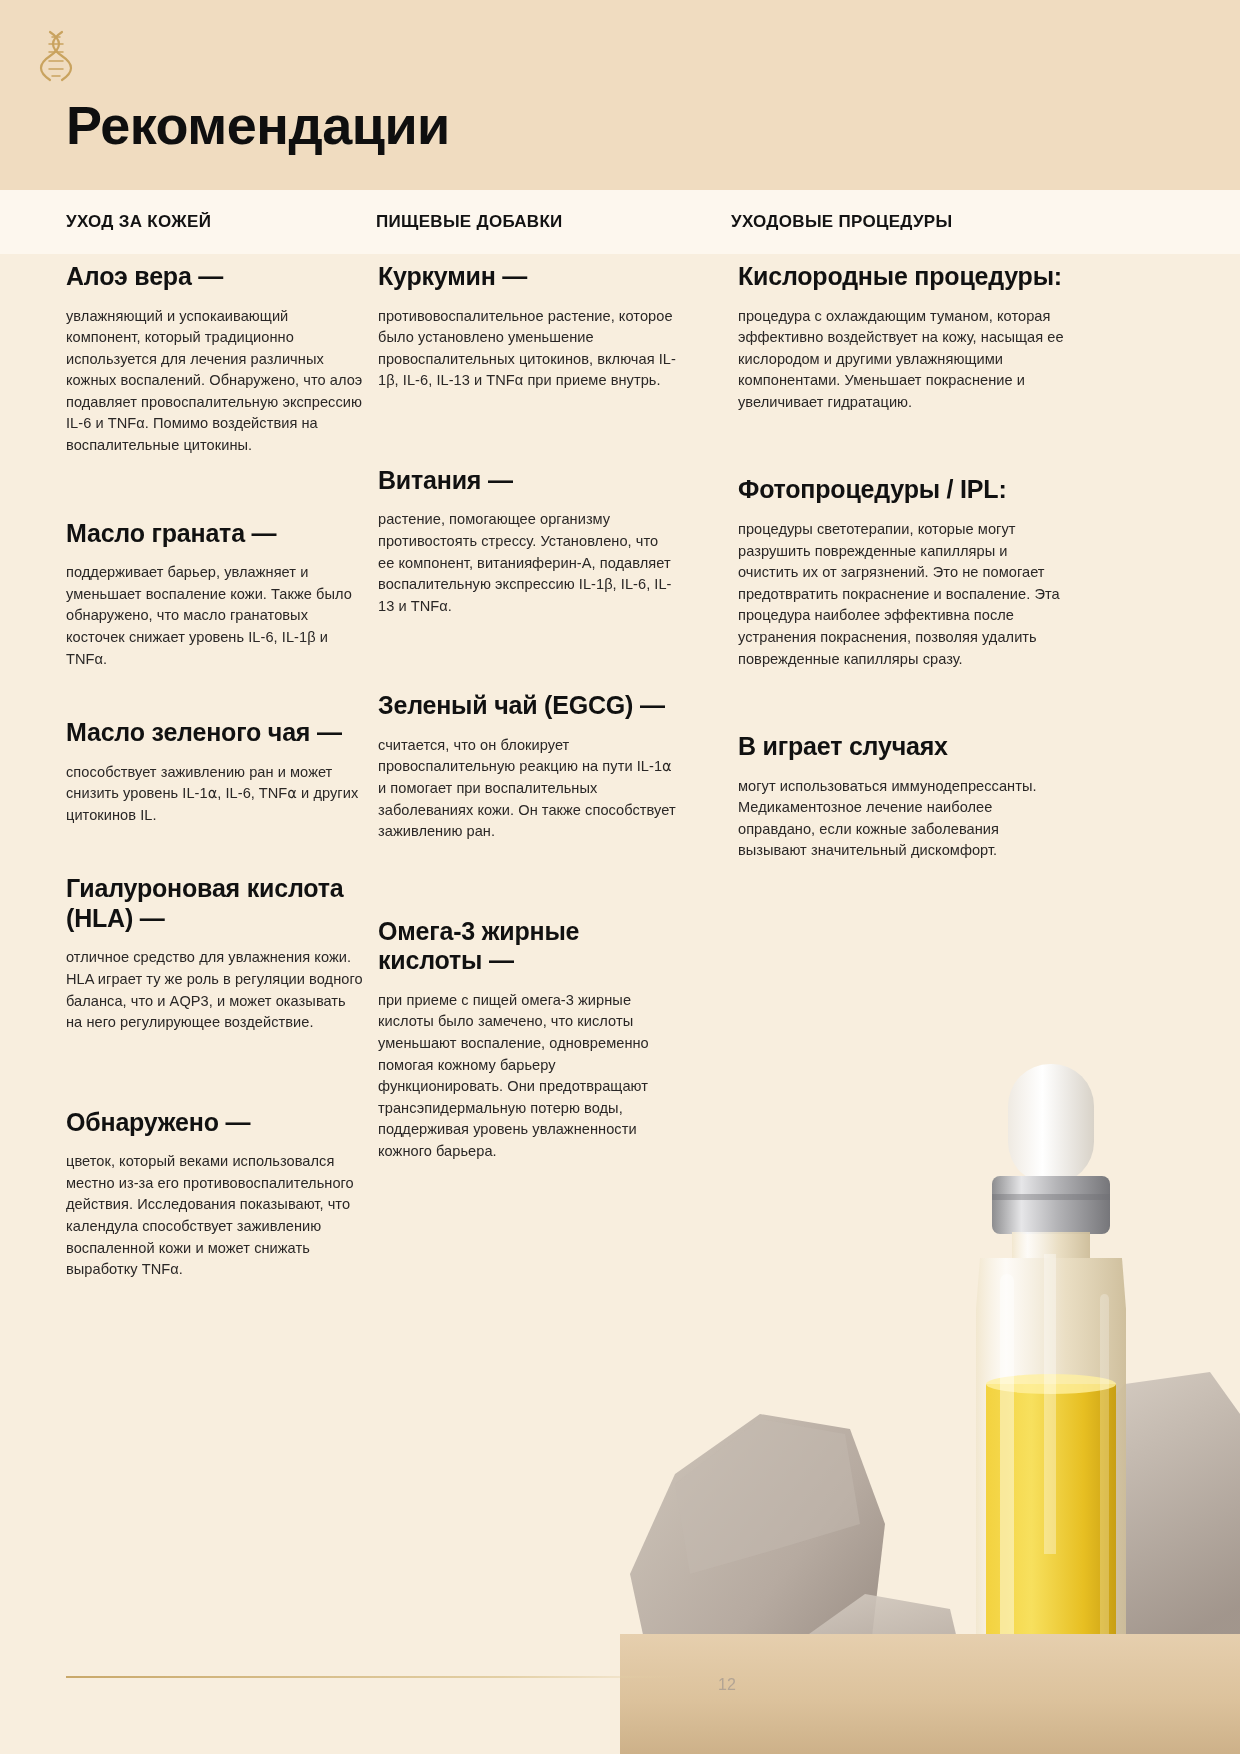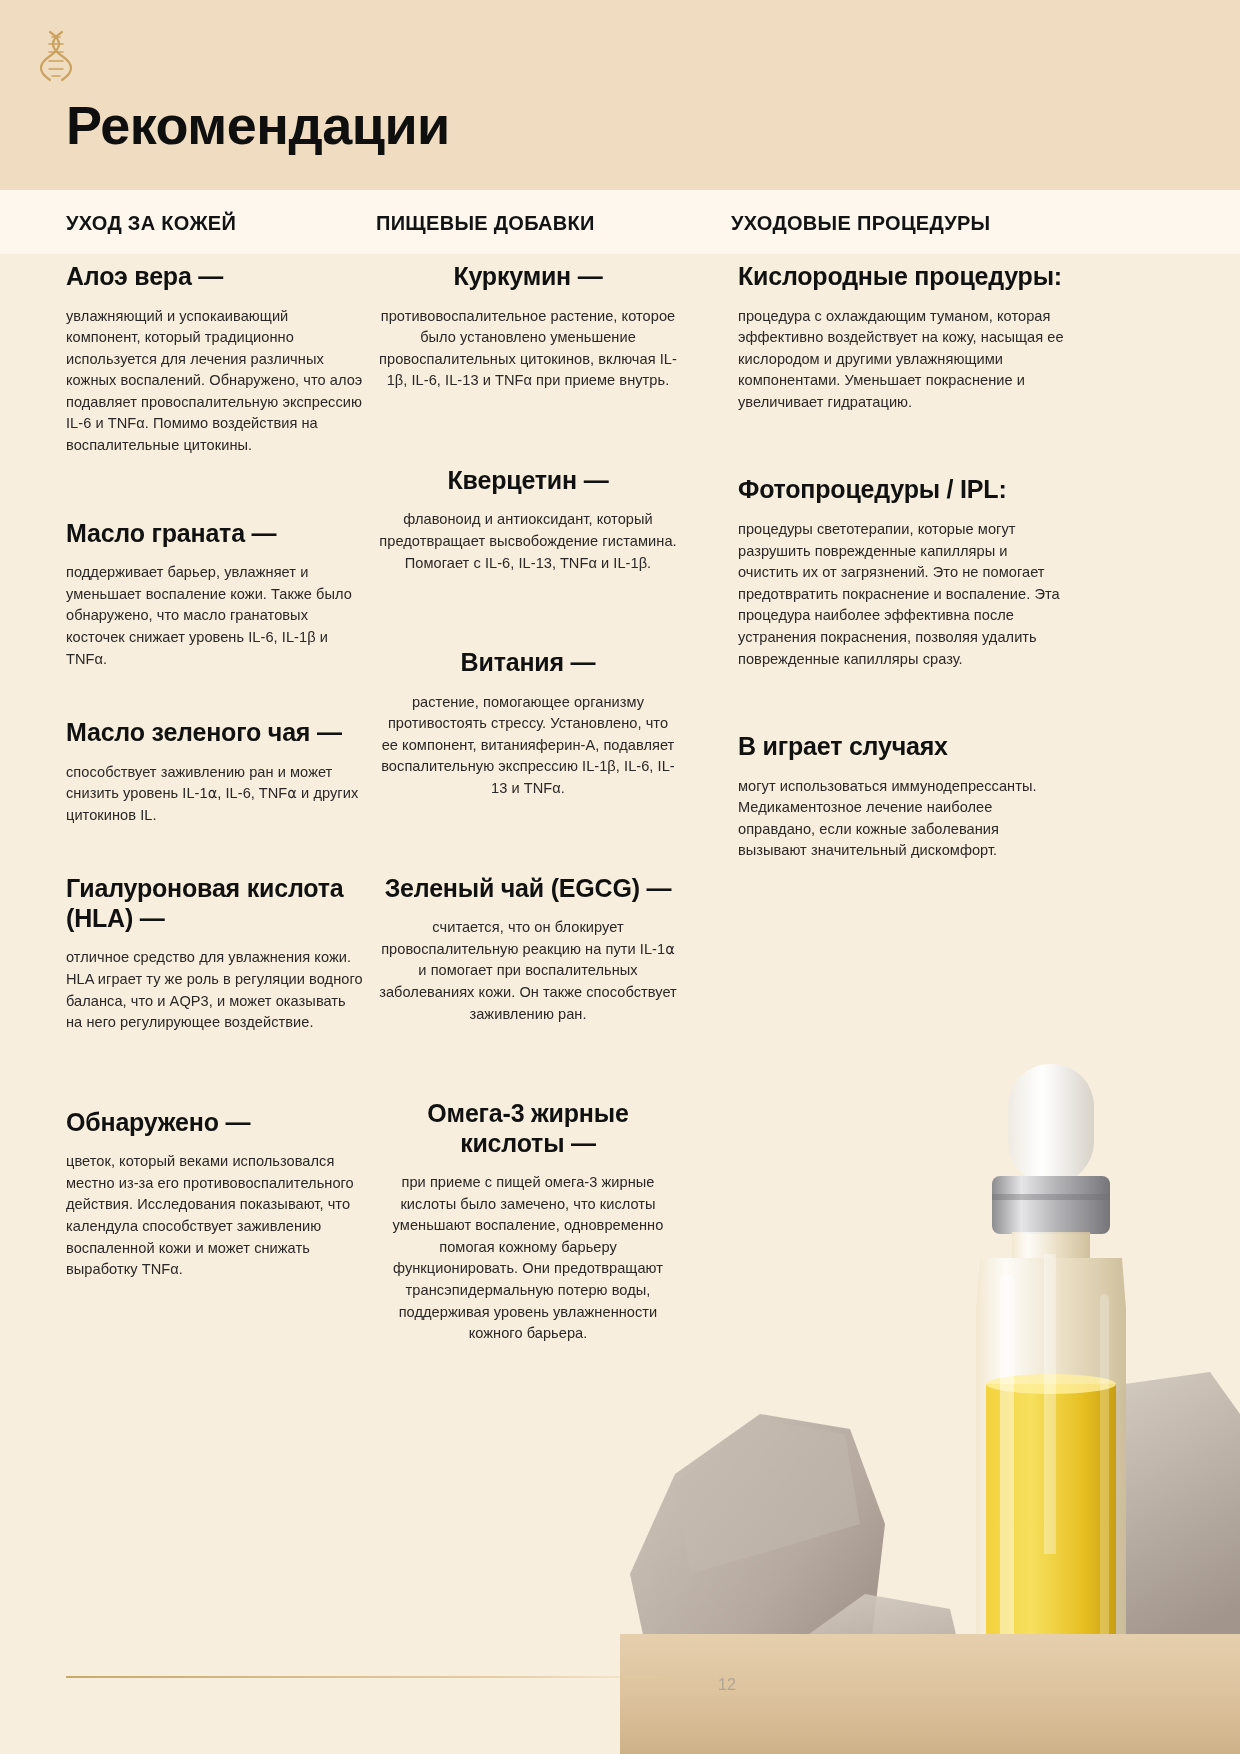--- a/index.html
+++ b/index.html
@@ -62,40 +62,40 @@
 
   
   .col-heads {
     position: absolute;
     left: 0; top: 196px;
     width: 100%;
     height: 58px;
     display: flex;
   }
   .col-head {
-    font-size: 20px;
+    font-size: 17px;
     font-weight: 700;
     letter-spacing: 0.3px;
     color: #131313;
     padding-top: 16px;
   }
   .ch1 { margin-left: 66px;  width: 310px; }
   .ch2 { margin-left: 0px;   width: 355px; }
   .ch3 { margin-left: 0px;   width: 400px; }
 
   
   .columns {
     position: absolute;
     left: 0; top: 262px;
     width: 100%;
     display: flex;
   }
   .col { position: relative; }
   .col1 { margin-left: 66px; width: 300px; }
-  .col2 { margin-left: 12px; width: 300px; text-align: center; }
+  .col2 { margin-left: 12px; width: 300px; }
   .col3 { margin-left: 60px; width: 330px; }
 
   .entry { margin-bottom: 30px; }
 
   .entry h3 {
     font-size: 25px;
     font-weight: 700;
     color: #111;
     line-height: 1.18;
     letter-spacing: -0.2px;
@@ -193,24 +193,20 @@
       <p>цветок, который веками использовался местно из-за его противовоспалительного действия. Исследования показывают, что календула способствует заживлению воспаленной кожи и может снижать выработку TNFα.</p>
     </div>
   </div>
 
   <div class="col col2">
     <div class="entry gap-xxl">
       <h3>Куркумин —</h3>
       <p>противовоспалительное растение, которое было установлено уменьшение провоспалительных цитокинов, включая IL-1β, IL-6, IL-13 и TNFα при приеме внутрь.</p>
     </div>
     <div class="entry gap-xxl">
-      <h3>Кверцетин —</h3>
-      <p>флавоноид и антиоксидант, который предотвращает высвобождение гистамина. Помогает с IL-6, IL-13, TNFα и IL-1β.</p>
-    </div>
-    <div class="entry gap-xxl">
       <h3>Витания —</h3>
       <p>растение, помогающее организму противостоять стрессу. Установлено, что ее компонент, витанияферин-А, подавляет воспалительную экспрессию IL-1β, IL-6, IL-13 и TNFα.</p>
     </div>
     <div class="entry gap-xxl">
       <h3>Зеленый чай (EGCG) —</h3>
       <p>считается, что он блокирует провоспалительную реакцию на пути IL-1⍺ и помогает при воспалительных заболеваниях кожи. Он также способствует заживлению ран.</p>
     </div>
     <div class="entry">
       <h3>Омега-3 жирные кислоты —</h3>
       <p>при приеме с пищей омега-3 жирные кислоты было замечено, что кислоты уменьшают воспаление, одновременно помогая кожному барьеру функционировать. Они предотвращают трансэпидермальную потерю воды, поддерживая уровень увлажненности кожного барьера.</p>

